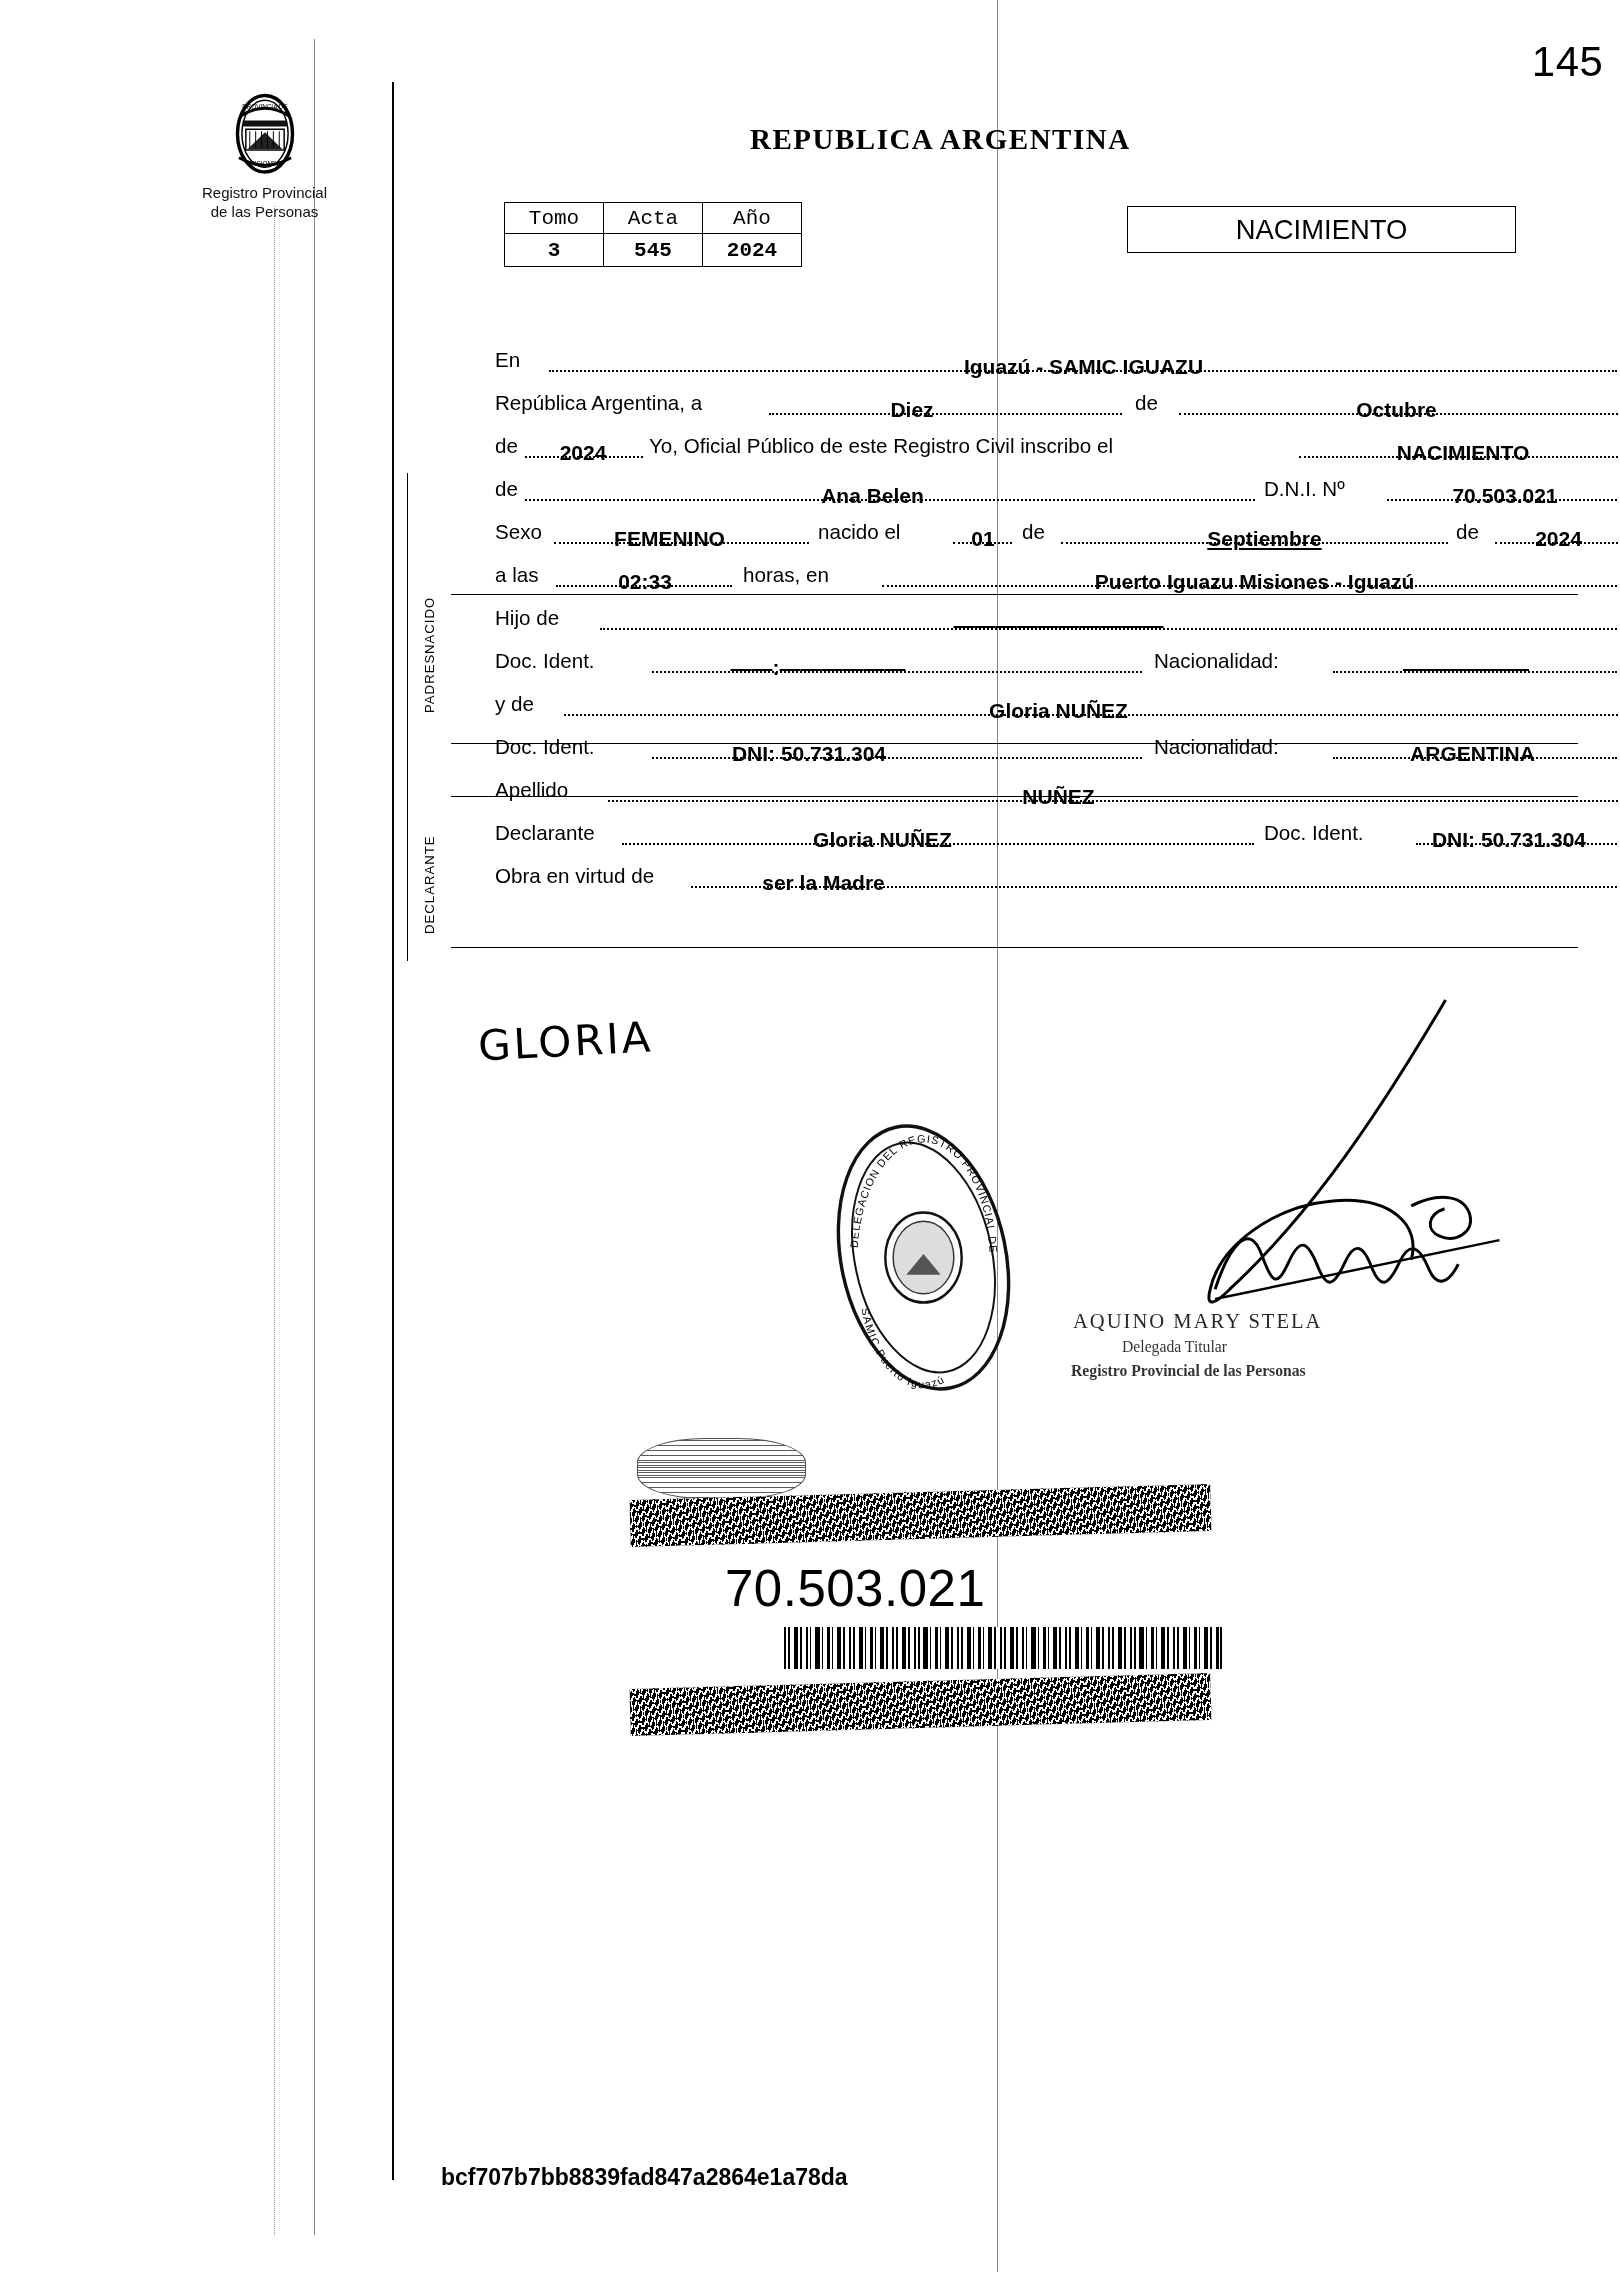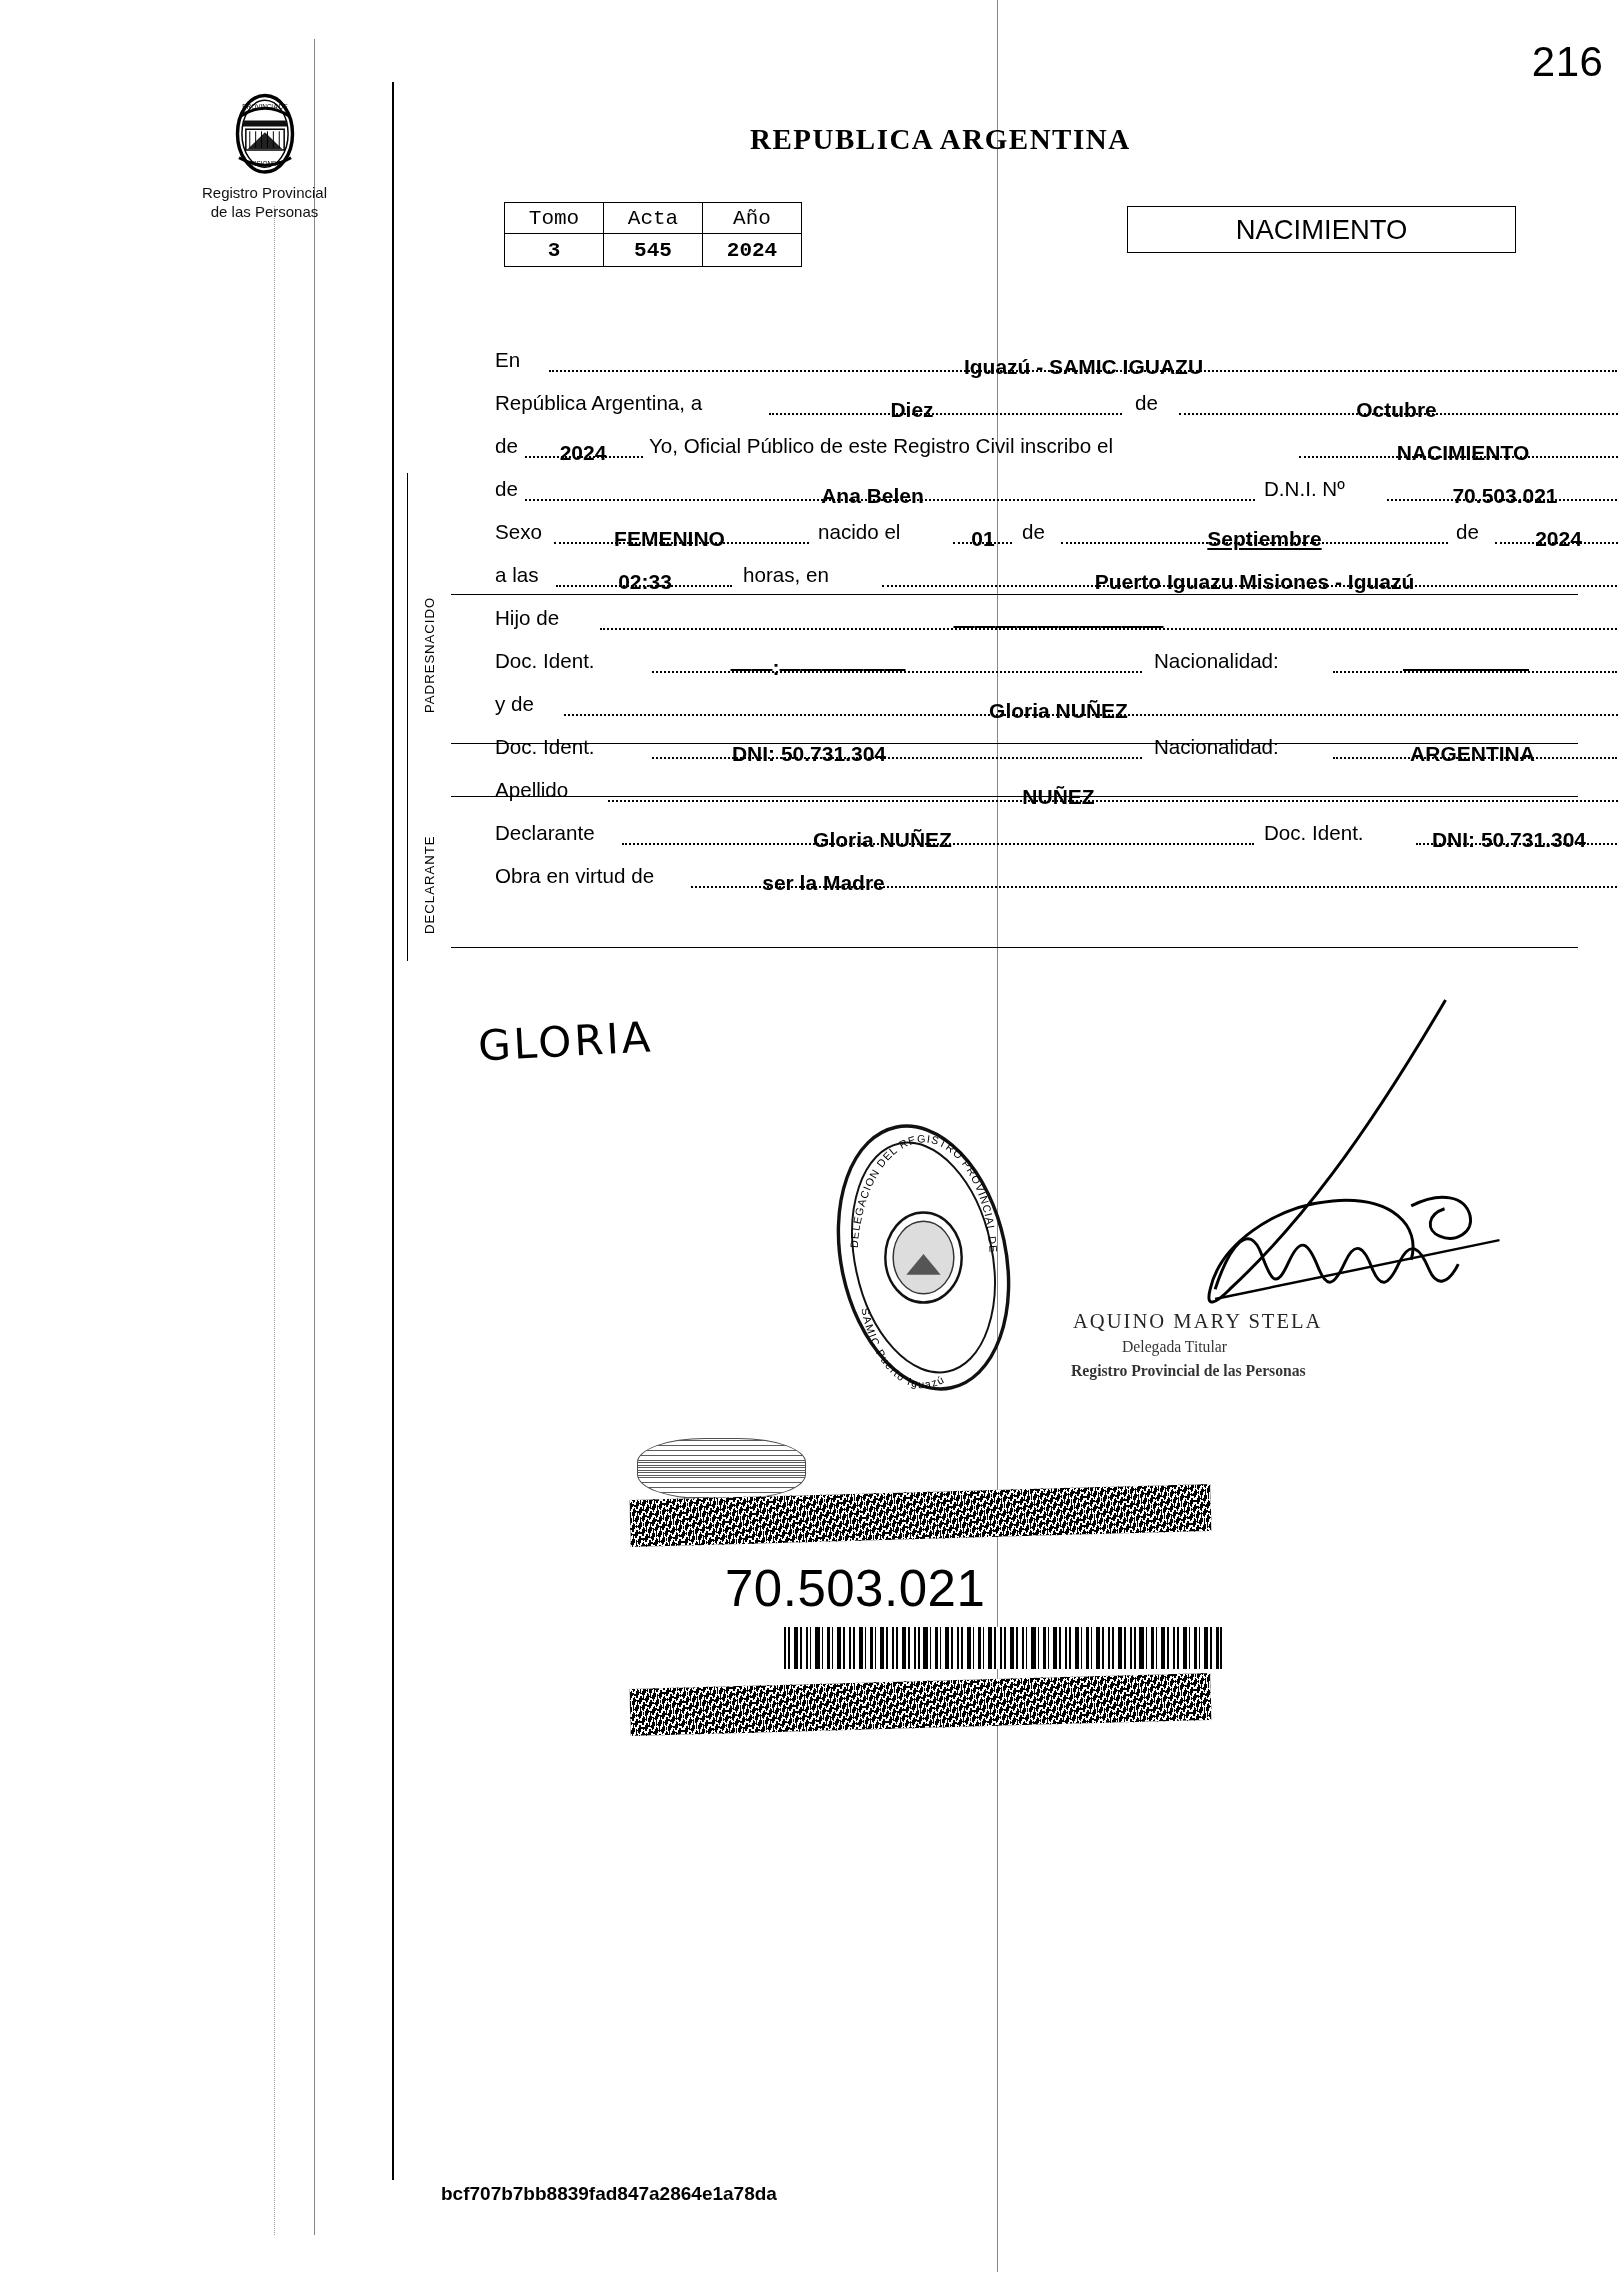--- a/index.html
+++ b/index.html
@@ -271,32 +271,31 @@
       #000 4.4px,#000 5.9px,#fff 5.9px,#fff 9.8px,
       #000 9.8px,#000 14px,#fff 14px,#fff 16px,
       #000 16px,#000 17.6px,#fff 17.6px,#fff 21.6px);
   }
 
   
   .hash {
     position: absolute;
     left: 441px;
     top: 2164px;
-    font-size: 19px;
+    font-size: 23px;
     font-weight: bold;
     letter-spacing: 0px;
-    margin-top: 19px;
   }
 </style>
 </head>
 <body>
 
 <div class="page">
 
-  <div class="page-number">216</div>
+  <div class="page-number">145</div>
 
   <div class="vrule thin" style="left:314px;  top:39px;  height:2196px;"></div>
   <div class="vrule dotted" style="left:274px;  top:206px; height:2029px;"></div>
   <div class="vrule" style="left:392px;  top:82px; height:2098px;"></div>
   <div class="vrule thin" style="left:997px; top:0px;   height:2273px;"></div>
 
   <div class="crest-block">
     <div class="crest">
       <svg viewBox="0 0 150 175" width="74" height="86" aria-hidden="true">
         <ellipse cx="75" cy="87" rx="56" ry="78" fill="#fff" stroke="#000" stroke-width="7"></ellipse>

